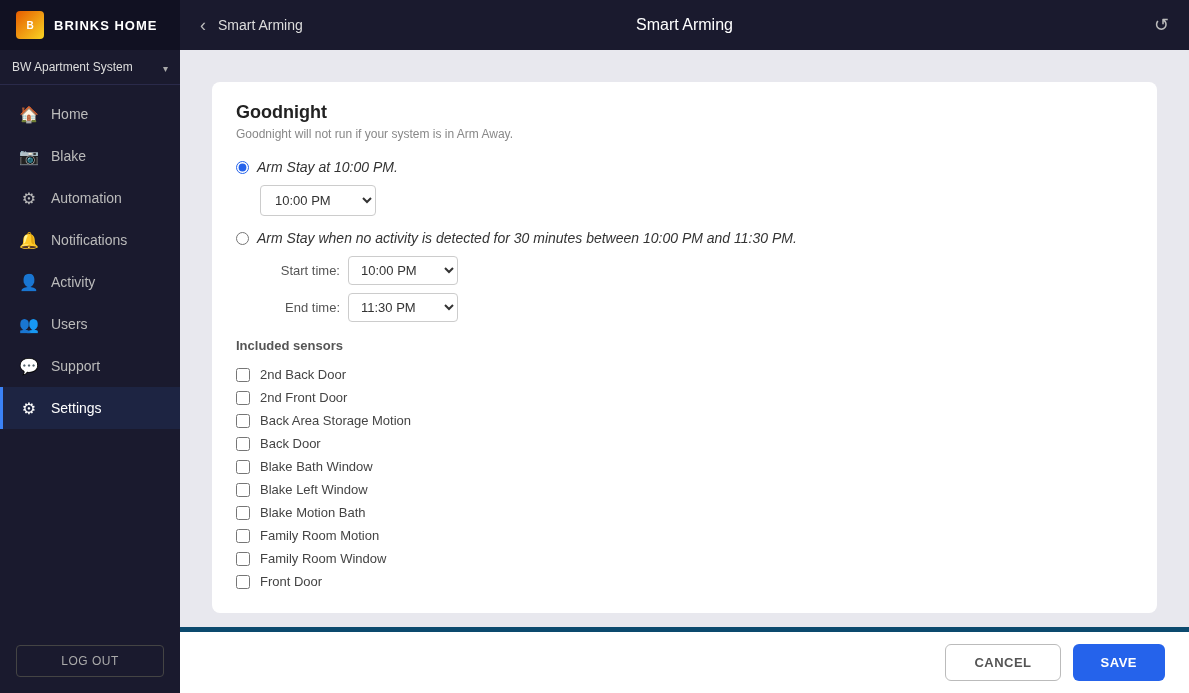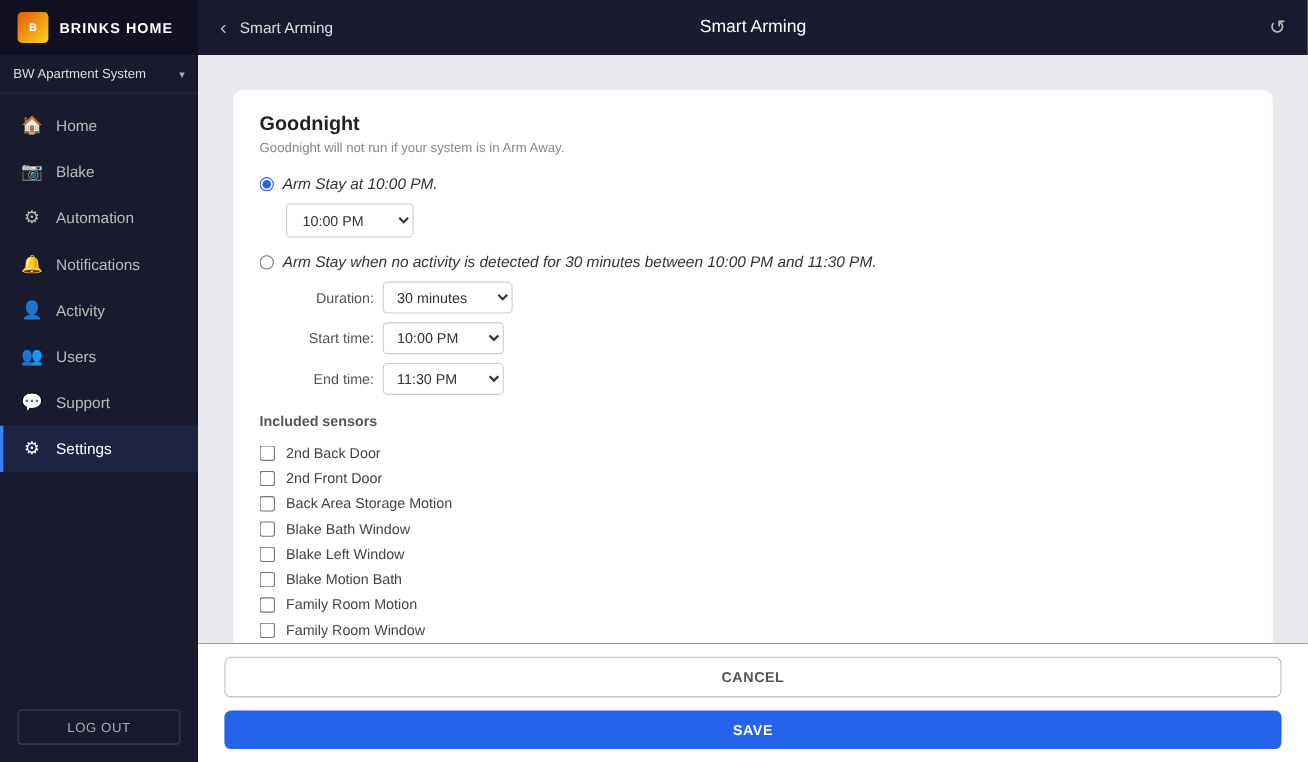--- a/index.html
+++ b/index.html
@@ -180,27 +180,26 @@
       align-items: center;
       gap: 10px;
       padding: 4px 0;
     }
     .sensor-item input[type="checkbox"] { accent-color: #2563eb; width: 14px; height: 14px; cursor: pointer; }
     .sensor-label { font-size: 13px; color: #444; }
 
     
     .footer {
       background: #fff;
-      border-top: 1px solid #0c4a6e;
+      border-top: 5px solid #0c4a6e;
       padding: 12px 24px;
       display: flex;
       justify-content: flex-end;
       gap: 12px;
       flex-shrink: 0;
-      flex-direction: column;
     }
     .btn-cancel {
       padding: 10px 28px;
       background: #fff;
       border: 1px solid #bbb;
       border-radius: 6px;
       color: #555;
       font-size: 13px;
       font-weight: 600;
       text-transform: uppercase;
@@ -332,29 +331,20 @@
         </select>
       </div>
 
       <div class="radio-row">
         <input type="radio" name="arm_mode" id="arm_stay_activity" style="">
         <label class="radio-label" for="arm_stay_activity">Arm Stay when no activity is detected for 30 minutes between 10:00 PM and 11:30 PM.</label>
       </div>
 
       <div class="time-frames">
 
-        <div class="time-row">
-          <span class="time-label">Duration:</span>
-          <select>
-            <option>15 minutes</option>
-            <option selected="">30 minutes</option>
-            <option>45 minutes</option>
-            <option>60 minutes</option>
-          </select>
-        </div>
 
         <div class="time-row">
           <span class="time-label">Start time:</span>
           <select>
             <option>9:00 PM</option>
             <option>9:30 PM</option>
             <option selected="">10:00 PM</option>
             <option>10:30 PM</option>
             <option>11:00 PM</option>
           </select>
@@ -380,20 +370,24 @@
         </div>
         <div class="sensor-item">
           <input type="checkbox" id="s2" style="">
           <label class="sensor-label" for="s2">2nd Front Door</label>
         </div>
         <div class="sensor-item">
           <input type="checkbox" id="s3" style="">
           <label class="sensor-label" for="s3">Back Area Storage Motion</label>
         </div>
         <div class="sensor-item">
+          <input type="checkbox" id="s4" style="">
+          <label class="sensor-label" for="s4">Back Door</label>
+        </div>
+        <div class="sensor-item">
           <input type="checkbox" id="s5" style="">
           <label class="sensor-label" for="s5">Blake Bath Window</label>
         </div>
         <div class="sensor-item">
           <input type="checkbox" id="s6" style="">
           <label class="sensor-label" for="s6">Blake Left Window</label>
         </div>
         <div class="sensor-item">
           <input type="checkbox" id="s7" style="">
           <label class="sensor-label" for="s7">Blake Motion Bath</label>

